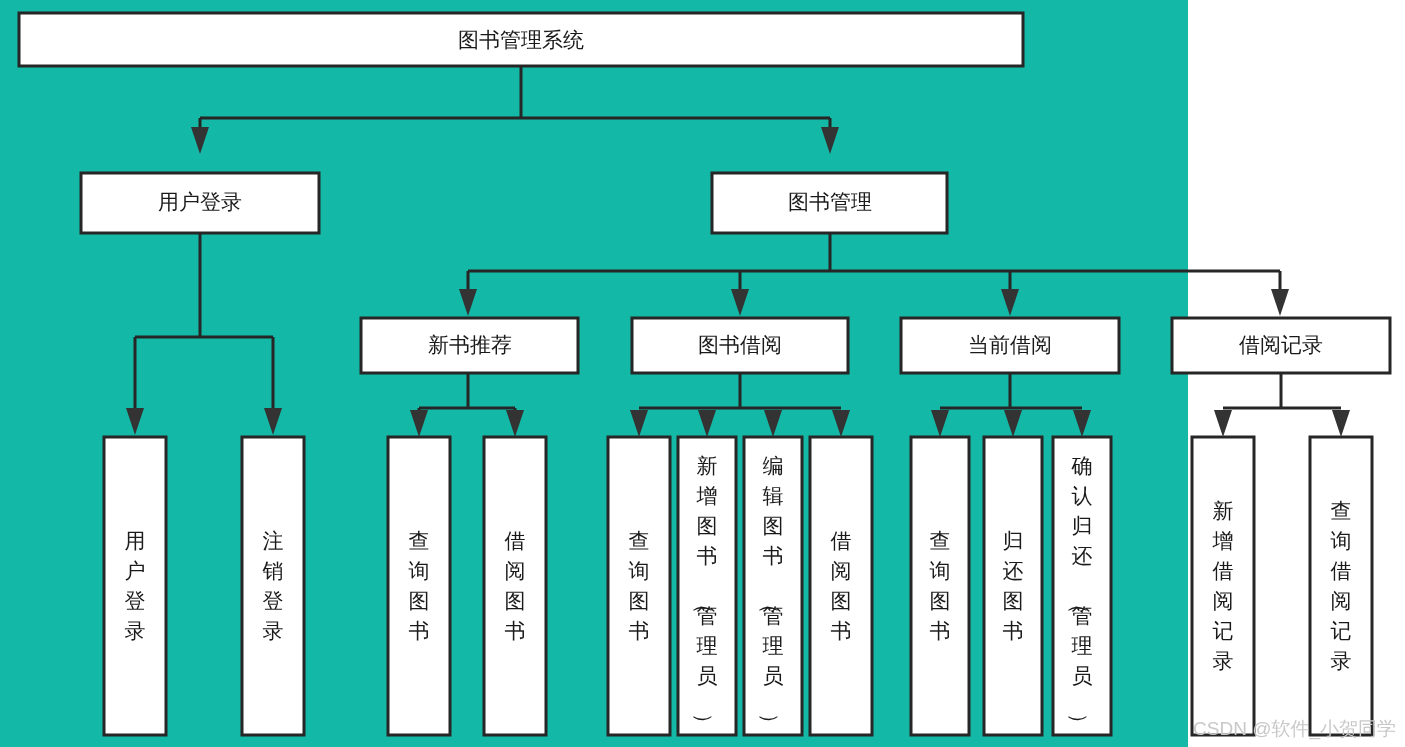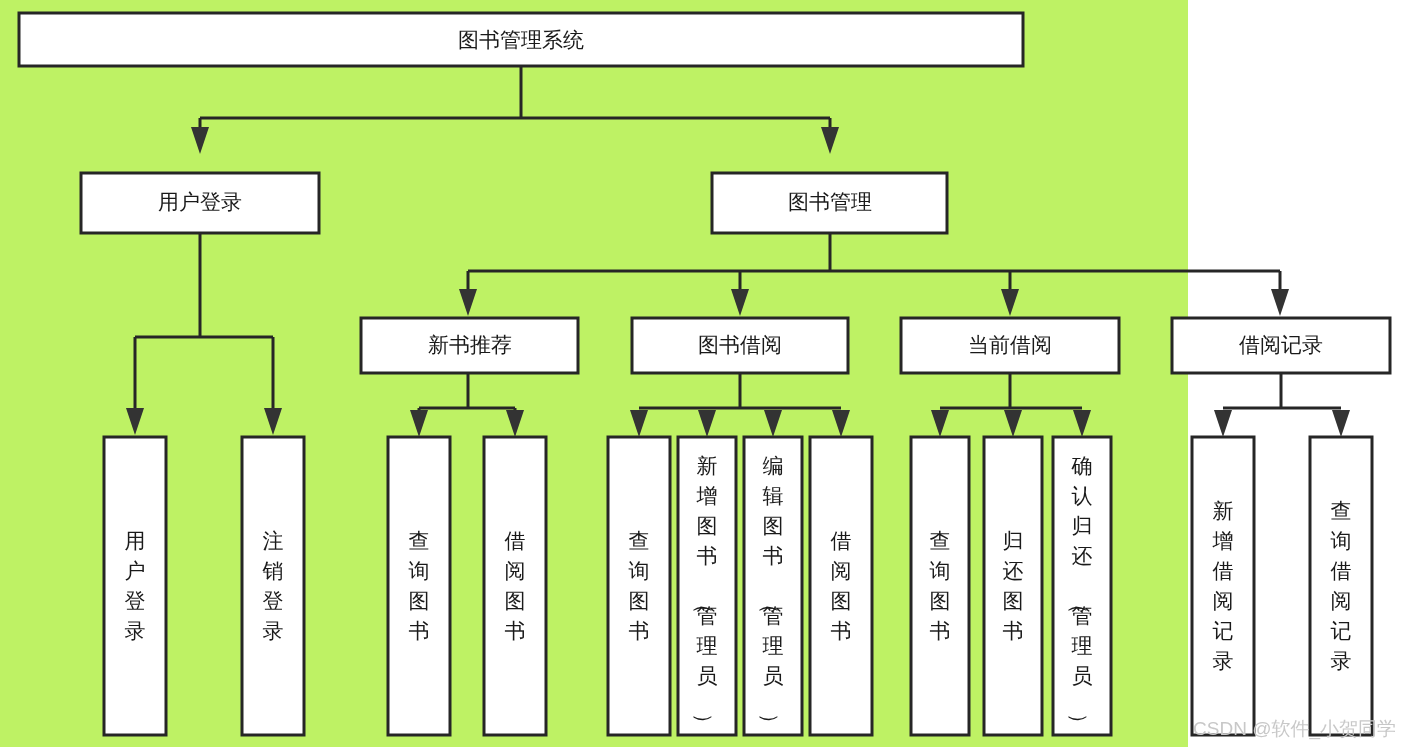--- a/index.html
+++ b/index.html
@@ -10,21 +10,21 @@
   body {
     width: 1405px;
     height: 747px;
     font-family: "Liberation Sans", "DejaVu Sans", sans-serif;
     overflow: hidden;
   }
   #diagram-root {
     position: relative;
     width: 1188px;
     height: 747px;
-    background: #bef264;
+    background: #14b8a6;
   }
   svg.diagram-canvas {
     position: absolute;
     top: 0;
     left: 0;
     width: 1405px;
     height: 747px;
   }
   .node-box {
     fill: #ffffff;

